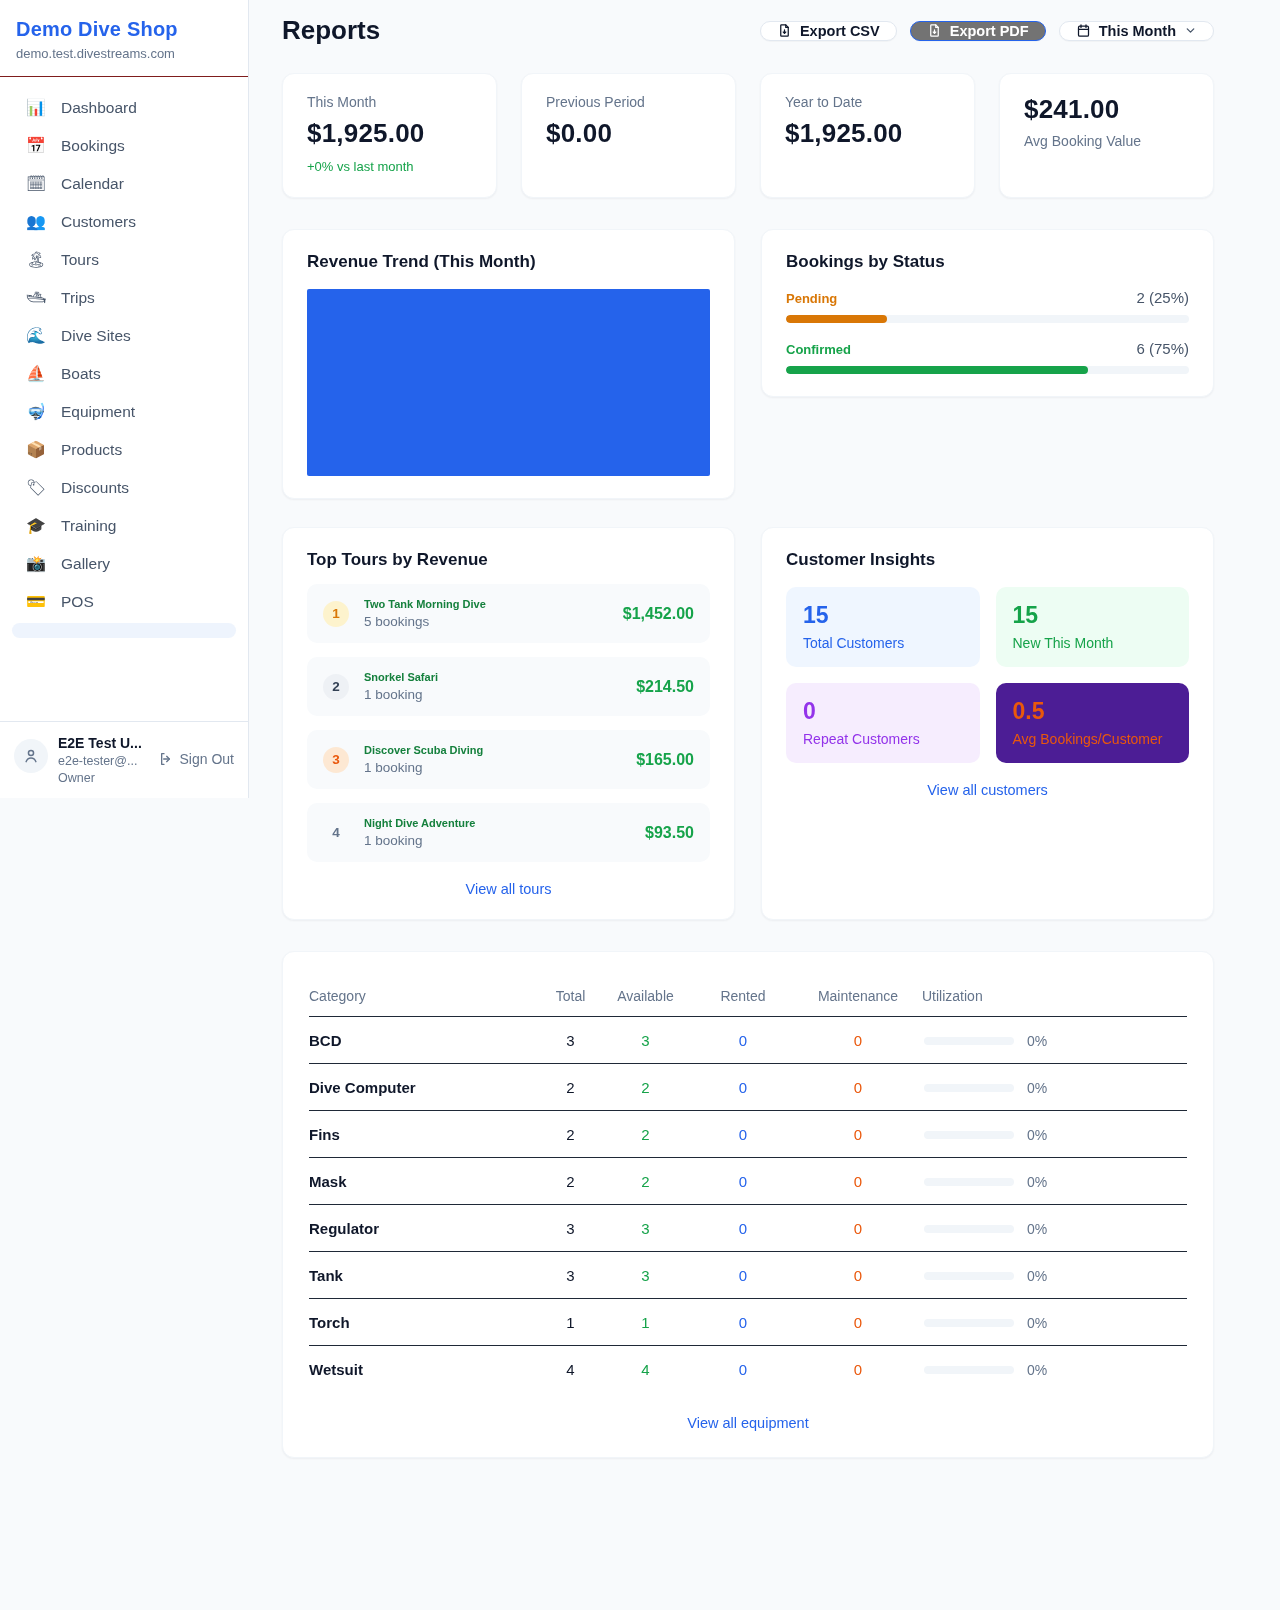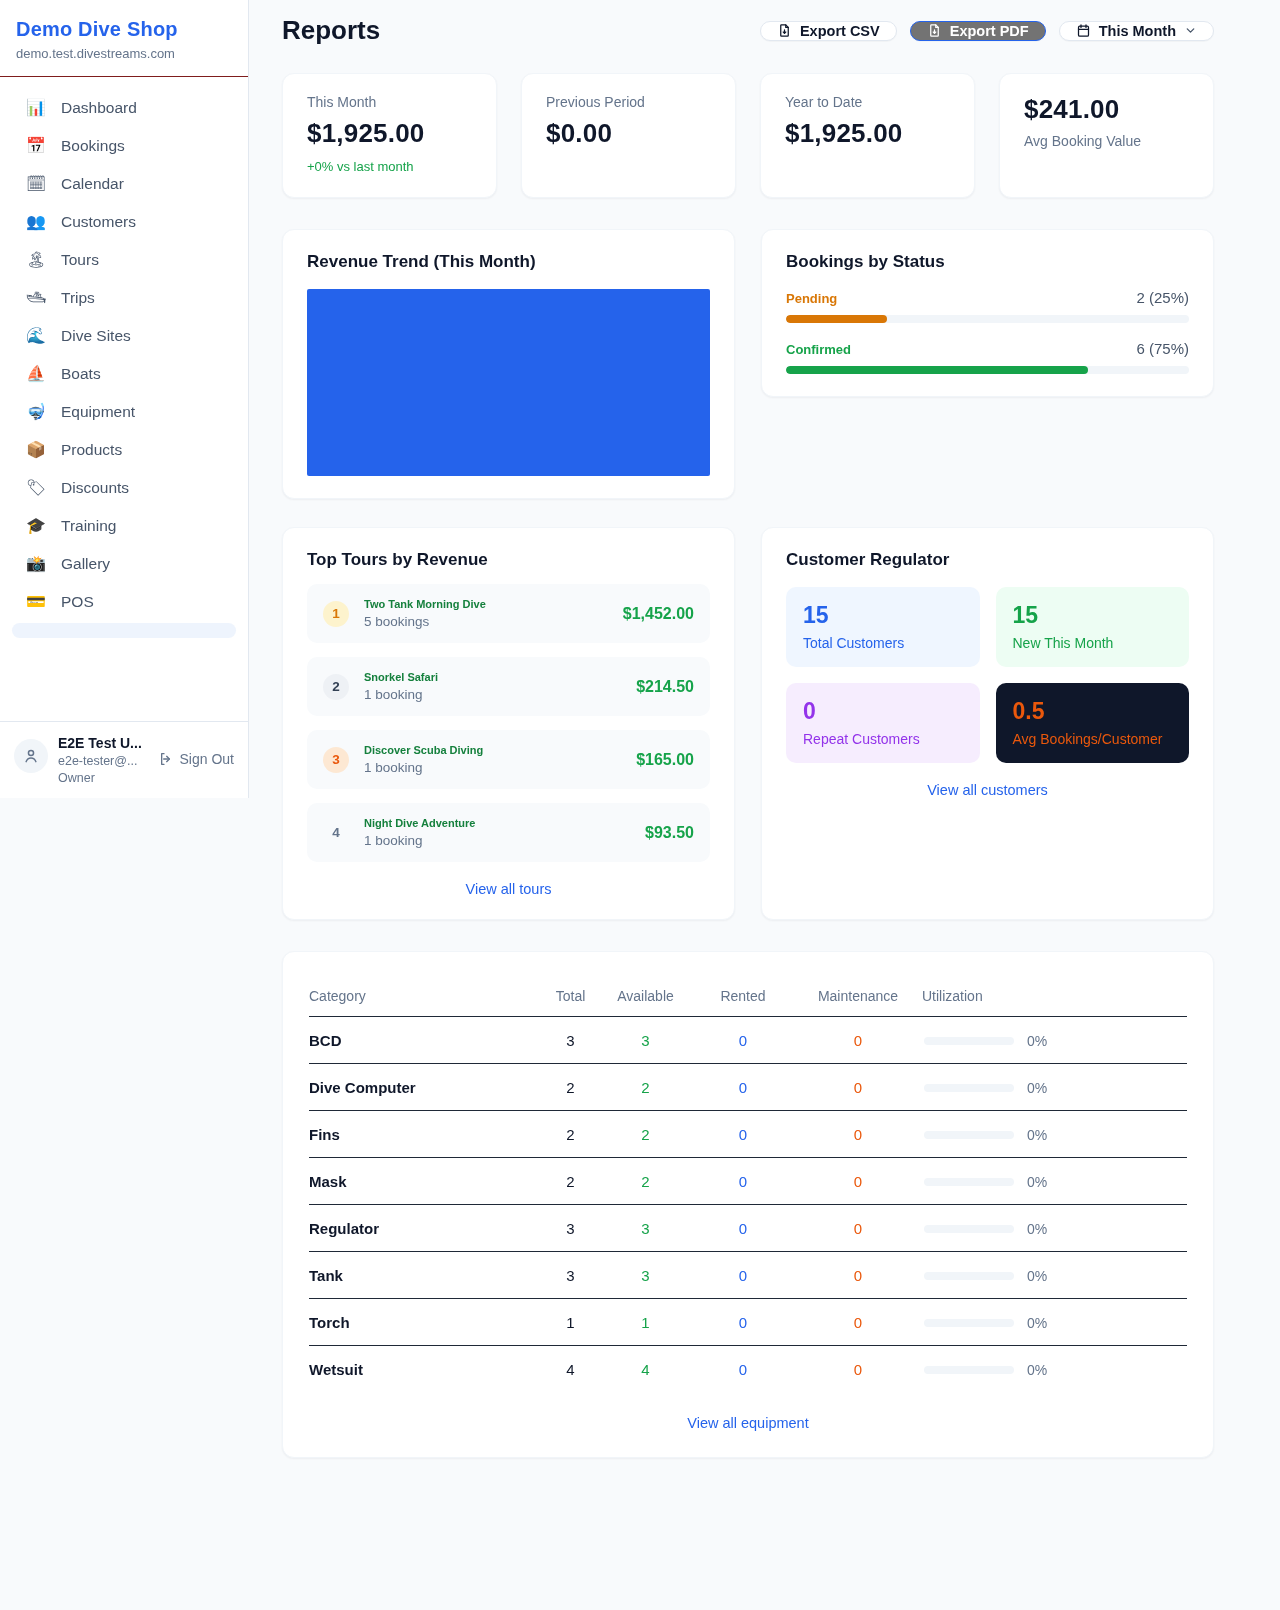--- a/index.html
+++ b/index.html
@@ -117,21 +117,21 @@
   .tour-amt { margin-left:auto; font-size:16px; font-weight:bold; color:#16a34a; white-space:nowrap; }
   .link { display:block; text-align:center; color:#2563eb; font-size:14.5px; margin-top:19px; cursor:pointer; text-decoration:none; }
 
   .insights { display:grid; grid-template-columns:1fr 1fr; gap:16px; margin-top:17px; }
   .tile { border-radius:10px; padding:15px 17px; height:80px; }
   .tile-value { font-size:23px; font-weight:bold; }
   .tile-label { font-size:14px; margin-top:6px; }
   .tile.blue   { background:#eff6ff; color:#2563eb; }
   .tile.green  { background:#edfdf3; color:#16a34a; }
   .tile.purple { background:#f6edfe; color:#9333ea; }
-  .tile.orange { background:#0f172a; color:#ea580c; }
+  .tile.orange { background:#4c1d95; color:#ea580c; }
 
   
   .equip { margin-top:31px; padding:22px 26px 26px; }
   .tgrid { display:grid; grid-template-columns:233px 57px 93px 102px 128px 1fr; align-items:center; }
   .thead { font-size:14px; color:#64748b; padding:14px 0 12px; border-bottom:1px solid #1f2937; }
   .trow  { font-size:15px; padding:15px 0 14px; border-bottom:1px solid #1f2937; }
   .trow:last-of-type { border-bottom:none; }
   .c-center { text-align:center; }
   .c-cat { font-weight:bold; color:#0f172a; }
   .c-total { color:#0f172a; }
@@ -347,21 +347,21 @@
           <div class="tour-name">Night Dive Adventure</div>
           <div class="tour-sub">1 booking</div>
         </span>
         <span class="tour-amt">$93.50</span>
       </div>
 
       <a class="link">View all tours</a>
     </div>
 
     <div class="card pad">
-      <div class="card-title">Customer Regulator</div>
+      <div class="card-title">Customer Insights</div>
       <div class="insights">
         <div class="tile blue">
           <div class="tile-value">15</div>
           <div class="tile-label">Total Customers</div>
         </div>
         <div class="tile green">
           <div class="tile-value">15</div>
           <div class="tile-label">New This Month</div>
         </div>
         <div class="tile purple">

